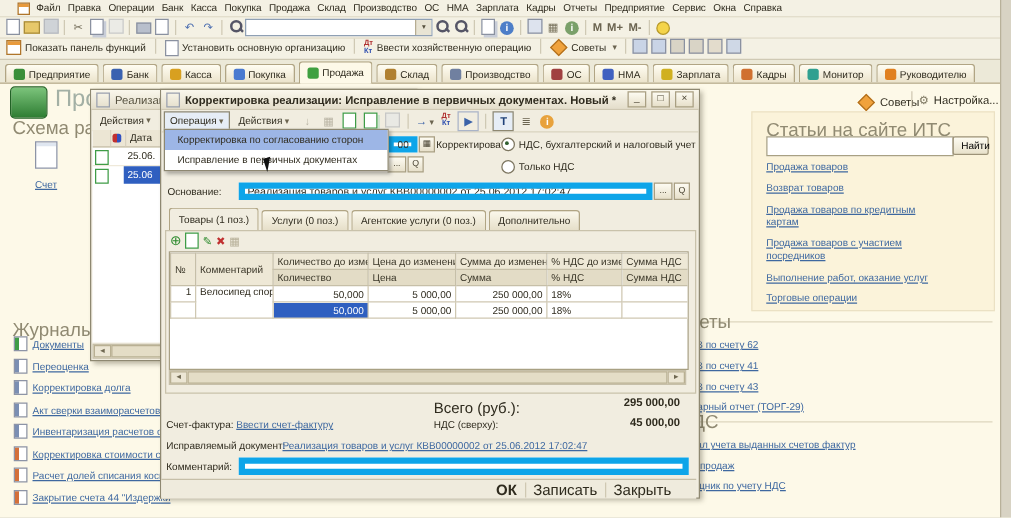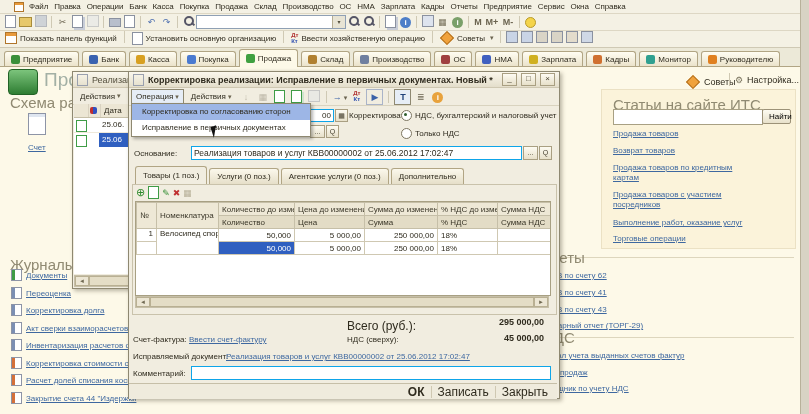--- a/index.html
+++ b/index.html
@@ -49,21 +49,21 @@
   .seclbl{color:#908a72;font-size:15px}
   .jlnk{display:flex;align-items:center;gap:4px}
   .jic{width:9px;height:10px;border:1px solid #8d94a6;background:#fff;flex:0 0 auto}
   
   .win{position:absolute;border:1px solid #8e8871;background:#f1ede0;box-shadow:2px 2px 4px rgba(60,55,35,.35)}
   .wtitle{height:15px;background:linear-gradient(#faf7ec,#e4decb);display:flex;align-items:center;gap:4px;padding:0 4px;border-bottom:1px solid #cfc8b2}
   .wtitle .t{font-size:9px;font-weight:bold;color:#2f2b1e;white-space:nowrap;overflow:hidden;flex:1}
   .wbtn{width:13px;height:11px;border:1px solid #a99f82;background:linear-gradient(#fdfbf2,#e7e0ca);font-size:8px;line-height:10px;text-align:center;color:#4a4433;flex:0 0 auto}
   .mbtn{height:14px;display:inline-flex;align-items:center;padding:0 4px;border:1px solid transparent;cursor:default}
   .mbtn.pressed{border:1px solid #8e8871;background:#e6edf6}
-  .fld{background:#fff;border:1px solid #0ea5e9;font-size:8px;display:flex;align-items:center;padding:0 2px;box-sizing:border-box}
+  .fld{background:#fff;border:5px solid #0ea5e9;font-size:8px;display:flex;align-items:center;padding:0 2px;box-sizing:border-box}
   .fbtn{background:linear-gradient(#fdfbf2,#e7e0ca);border:1px solid #a99f82;font-size:7px;text-align:center;color:#4a4433;box-sizing:border-box;line-height:11px}
   .radio{width:9px;height:9px;border-radius:50%;border:1px solid #7d7burn660;border:1px solid #7d7660;background:#fff;position:relative;flex:0 0 auto}
   .radio.on::after{content:"";position:absolute;left:2px;top:2px;width:3px;height:3px;border-radius:50%;background:#2f5f2f}
   .rrow{position:absolute;display:flex;align-items:center;gap:3px;font-size:8px}
   
   .dtab{display:inline-flex;align-items:center;height:15px;padding:0 7px;border:1px solid #b1a584;border-bottom:none;border-radius:3px 3px 0 0;background:linear-gradient(#fbf8ec,#e6dfc9);font-size:8px;margin-right:2px}
   .dtab.active{background:#f1ede0;height:17px;position:relative;z-index:2}
   
   table.grid{border-collapse:collapse;table-layout:fixed;width:414px;background:#fff;font-size:8px}
   table.grid td{border:1px solid #cfc8b2;padding:0 3px;height:13px;overflow:hidden;white-space:nowrap;box-sizing:border-box}
@@ -422,21 +422,21 @@
               <col style="width:62px">
               <col style="width:76px">
               <col style="width:70px">
               <col style="width:73px">
               <col style="width:60px">
               <col style="width:53px">
             </colgroup>
           <tbody>
               <tr class="h">
             <td rowspan="2">№</td>
-            <td rowspan="2">Номенклатура</td>
+            <td rowspan="2">Комментарий</td>
             <td>Количество до изме...</td>
             <td>Цена до изменения</td>
             <td>Сумма до изменения</td>
             <td>% НДС до изме...</td>
             <td>Сумма НДС</td>
           </tr>
           <tr class="h2">
             <td>Количество</td>
             <td>Цена</td>
             <td>Сумма</td>
@@ -478,21 +478,21 @@
     <div class="abs" style="left:333px;top:261px;width:82px;text-align:right;font-size:9px;font-weight:bold">45 000,00</div>
     <div class="abs" style="left:4px;top:280px;font-size:8px">Исправляемый документ:</div>
     <div class="abs lnk" style="left:97px;top:280px">Реализация товаров и услуг КВВ00000002 от 25.06.2012 17:02:47</div>
     <div class="abs" style="left:4px;top:297px;font-size:8px">Комментарий:</div>
     <input class="fld abs" style="left: 62px; top: 294px; width: 360px; height: 14px;" value="">
     <div class="abs" style="left:0;top:311px;width:428px;height:15px;background:#efebdd;border-top:1px solid #c6bfa8;display:flex;justify-content:flex-end;align-items:center">
       <span class="btnflat" style="font-weight:bold">ОК</span>
       <span class="vdiv"></span>
       <span class="btnflat">Записать</span>
       <span class="vdiv"></span>
-      <span class="btnflat" style="margin-right:3px">Закрыть</span>
+      <span class="btnflat" style="margin-right:14px">Закрыть</span>
     </div>
   </div>
 
   <div id="opmenu">
     <div class="omi hl">Корректировка по согласованию сторон</div>
     <div class="omi">Исправление в первичных документах</div>
   </div>
   <div id="cursor"></div>
 
   <div id="rightedge"></div>

